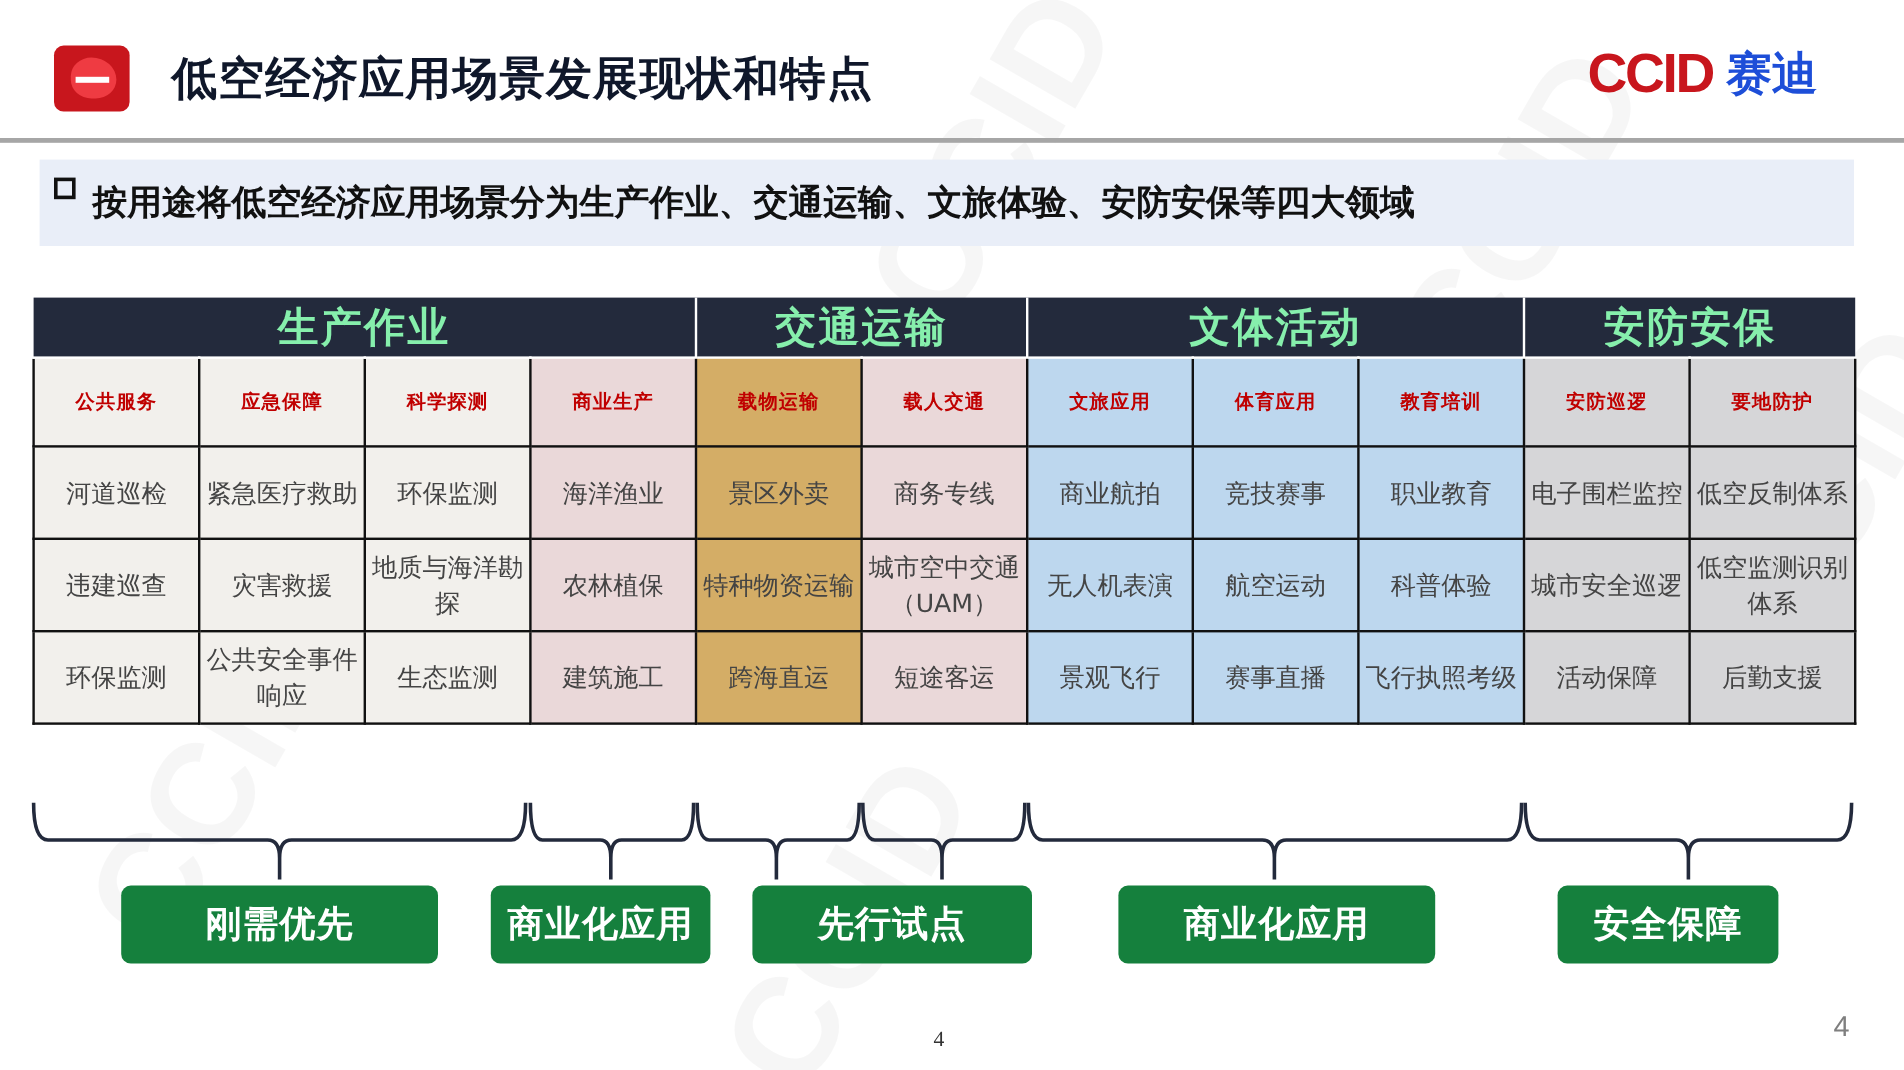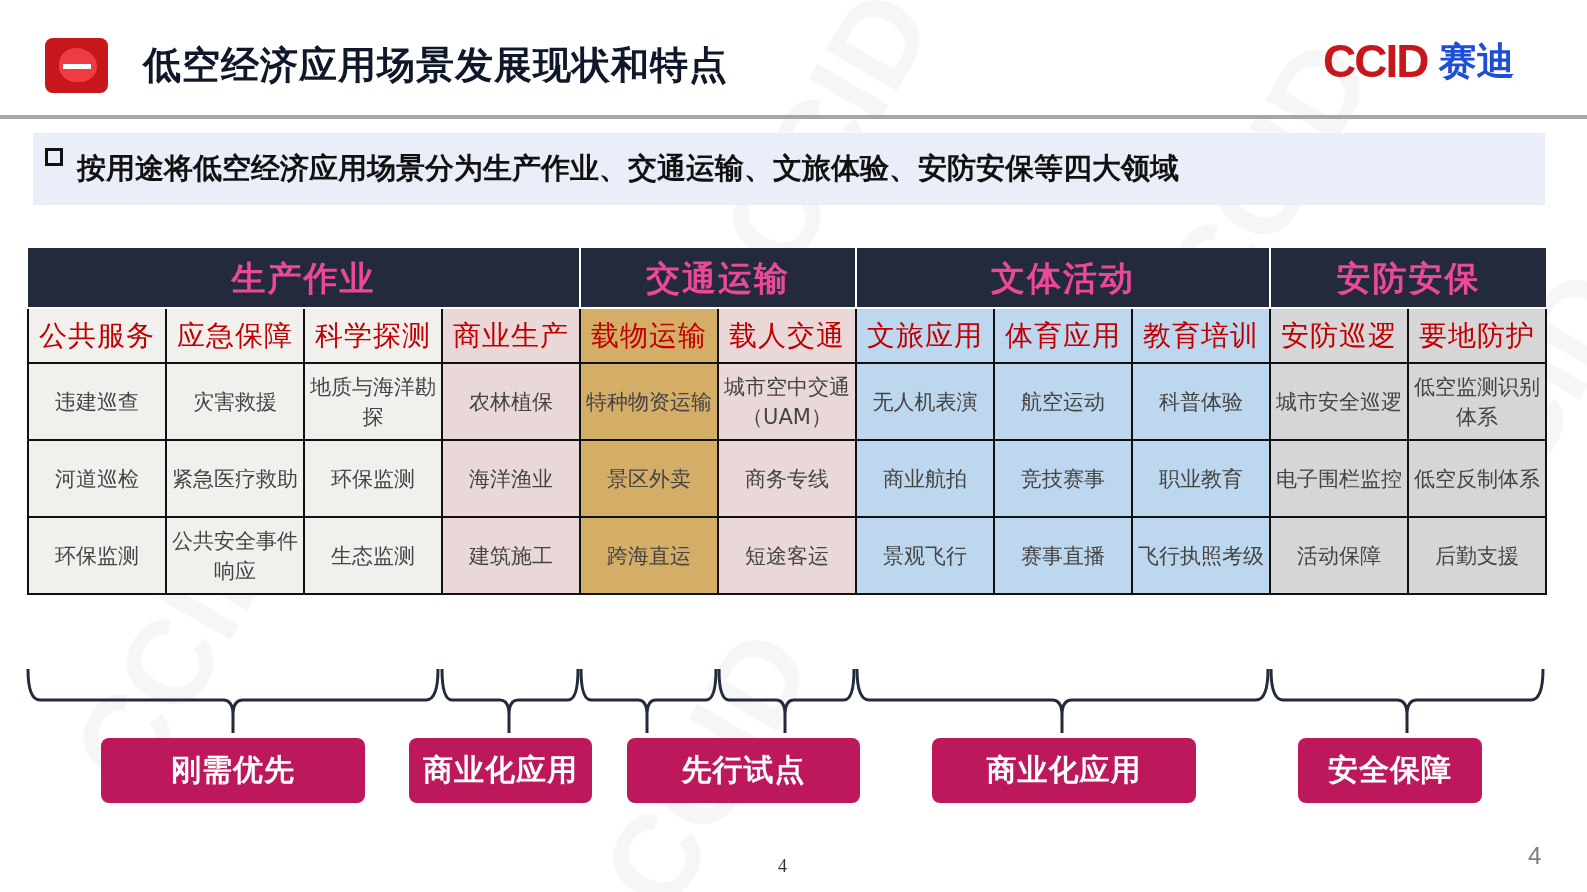--- a/index.html
+++ b/index.html
@@ -17,33 +17,33 @@
   .logo .ccid { font-family:"Liberation Sans",sans-serif; font-weight:bold; font-size:46px; color:#c8161d; letter-spacing:-2px; }
   .logo .cn { font-weight:bold; font-size:38px; color:#1d4ed8; margin-left:11px; }
   .rule { position:absolute; left:0; top:115px; width:1587px; height:4px; background:#a6a6a6; }
   .subtitle-band { position:absolute; left:33px; top:133px; width:1512px; height:72px; background:#e9eef8; }
   .subtitle { position:absolute; left:45px; top:148px; font-size:29px; font-weight:bold; color:#111;
               line-height:40px; display:flex; align-items:flex-start; }
   .subtitle .box { width:18px; height:18px; border:3px solid #111; margin-right:14px; box-sizing:border-box; }
   table.grid { position:absolute; left:27px; top:248px; border-collapse:collapse; table-layout:fixed; }
   table.grid td { border:2.5px solid #111; text-align:center; vertical-align:middle; padding:0 4px;
                   box-sizing:border-box; color:#444; font-size:21px; line-height:30px; }
-  table.grid tr.cat td { background:#232a3c; color:#ec4899; font-size:34px; font-weight:bold; height:60px;
+  table.grid tr.cat td { background:#232a3c; color:#86efac; font-size:34px; font-weight:bold; height:50px;
                          border:2px solid #ffffff; border-top:none; letter-spacing:2px; }
   table.grid tr.cat td:first-child { border-left:none; }
   table.grid tr.cat td:last-child { border-right:none; }
-  table.grid tr.sub td { color:#c00000; font-weight:normal; font-size:28px; height:55px; letter-spacing:1px; }
+  table.grid tr.sub td { color:#c00000; font-weight:bold; font-size:16px; height:74px; letter-spacing:1px; }
   table.grid tr.row td { height:77px; }
   .c-beige { background:#f2f0ec; }
   .c-pink { background:#ead8d9; }
   .c-gold { background:#d4ad66; }
   .c-blue { background:#bdd7ee; }
   .c-gray { background:#d6d6d8; }
   svg.brackets { position:absolute; left:0; top:665px; }
-  .tag { position:absolute; top:738px; height:65px; background:#be185d; color:#ffffff; border-radius:8px;
+  .tag { position:absolute; top:738px; height:65px; background:#15803d; color:#ffffff; border-radius:8px;
          font-size:30px; font-weight:bold; display:flex; align-items:center; justify-content:center; letter-spacing:1px; }
   .pgnum-center { position:absolute; left:778px; top:856px; font-family:"Liberation Serif",serif; font-size:18px; color:#333; }
   .pgnum-right { position:absolute; left:1528px; top:842px; font-family:"Liberation Sans",sans-serif; font-size:24px; color:#7f7f7f; }
 </style>
 </head>
 <body>
 
 <div class="watermark" style="left:680px;top:60px;">CCID</div>
 <div class="watermark" style="left:1120px;top:110px;">CCID</div>
 <div class="watermark" style="left:420px;top:330px;">CCID</div>
@@ -97,44 +97,44 @@
     <td class="c-pink">商业生产</td>
     <td class="c-gold">载物运输</td>
     <td class="c-pink">载人交通</td>
     <td class="c-blue">文旅应用</td>
     <td class="c-blue">体育应用</td>
     <td class="c-blue">教育培训</td>
     <td class="c-gray">安防巡逻</td>
     <td class="c-gray">要地防护</td>
   </tr>
   <tr class="row">
+    <td class="c-beige">河道巡检</td>
+    <td class="c-beige">紧急医疗救助</td>
+    <td class="c-beige">环保监测</td>
+    <td class="c-pink">海洋渔业</td>
+    <td class="c-gold">景区外卖</td>
+    <td class="c-pink">商务专线</td>
+    <td class="c-blue">商业航拍</td>
+    <td class="c-blue">竞技赛事</td>
+    <td class="c-blue">职业教育</td>
+    <td class="c-gray">电子围栏监控</td>
+    <td class="c-gray">低空反制体系</td>
+  </tr>
+  <tr class="row">
     <td class="c-beige">违建巡查</td>
     <td class="c-beige">灾害救援</td>
     <td class="c-beige">地质与海洋勘探</td>
     <td class="c-pink">农林植保</td>
     <td class="c-gold">特种物资运输</td>
     <td class="c-pink">城市空中交通（UAM）</td>
     <td class="c-blue">无人机表演</td>
     <td class="c-blue">航空运动</td>
     <td class="c-blue">科普体验</td>
     <td class="c-gray">城市安全巡逻</td>
     <td class="c-gray">低空监测识别体系</td>
-  </tr>
-  <tr class="row">
-    <td class="c-beige">河道巡检</td>
-    <td class="c-beige">紧急医疗救助</td>
-    <td class="c-beige">环保监测</td>
-    <td class="c-pink">海洋渔业</td>
-    <td class="c-gold">景区外卖</td>
-    <td class="c-pink">商务专线</td>
-    <td class="c-blue">商业航拍</td>
-    <td class="c-blue">竞技赛事</td>
-    <td class="c-blue">职业教育</td>
-    <td class="c-gray">电子围栏监控</td>
-    <td class="c-gray">低空反制体系</td>
   </tr>
   <tr class="row">
     <td class="c-beige">环保监测</td>
     <td class="c-beige">公共安全事件响应</td>
     <td class="c-beige">生态监测</td>
     <td class="c-pink">建筑施工</td>
     <td class="c-gold">跨海直运</td>
     <td class="c-pink">短途客运</td>
     <td class="c-blue">景观飞行</td>
     <td class="c-blue">赛事直播</td>

